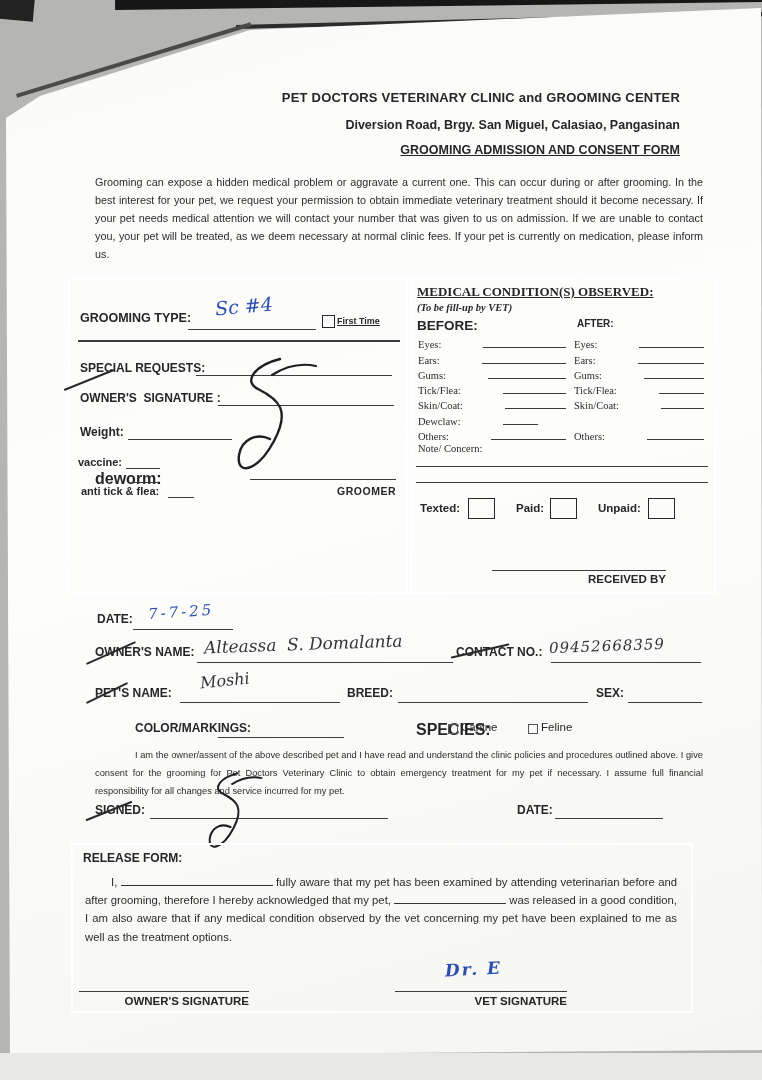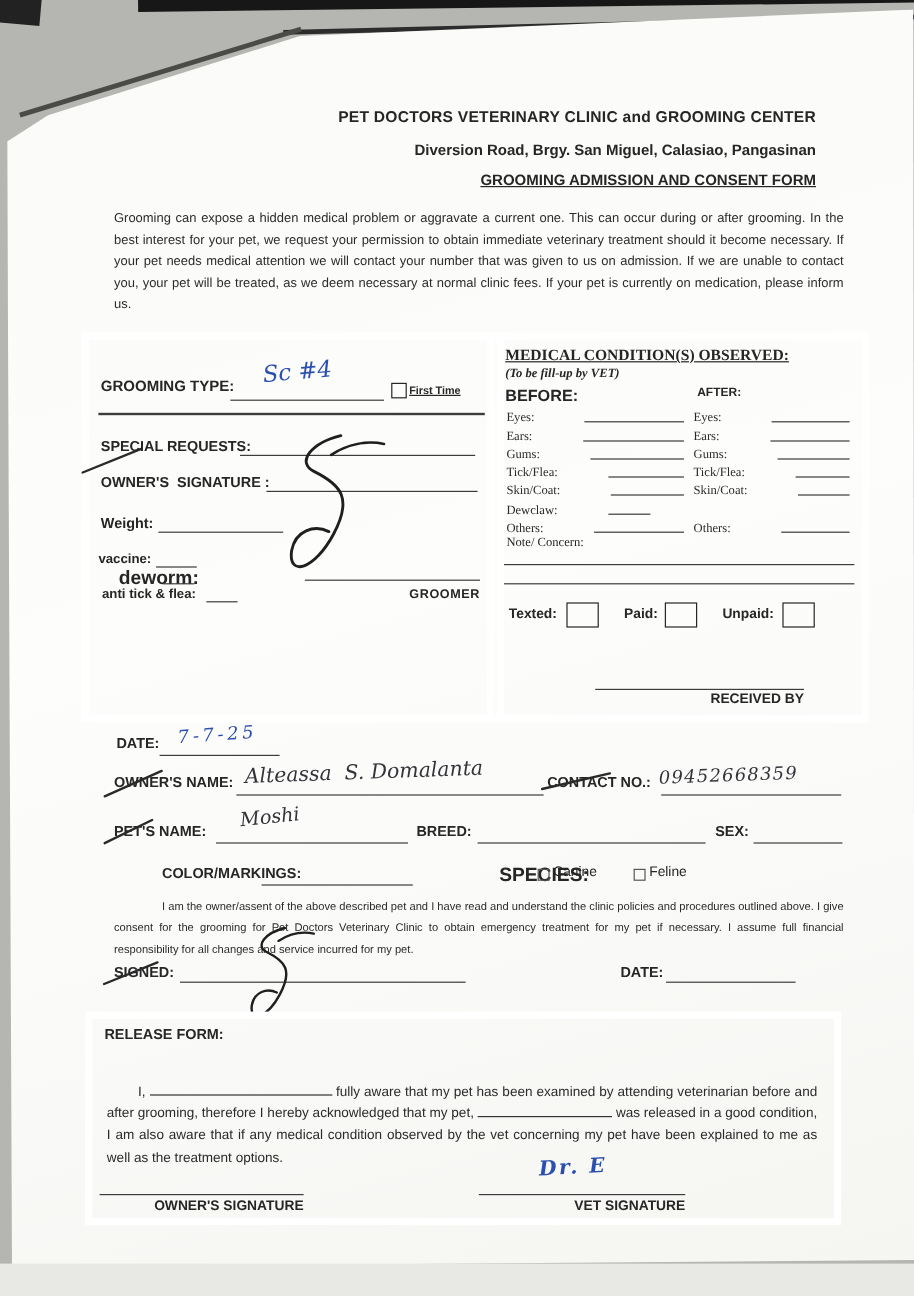--- a/index.html
+++ b/index.html
@@ -11,21 +11,21 @@
          clip-path:polygon(6px 118px,40px 96px,250px 30px,761px 8px,762px 1050px,10px 1056px);}
   .hr{position:absolute;background:#3c3c3c;height:1px;}
   .slash{position:absolute;background:#2a2a2a;height:2px;border-radius:2px;}
   .b{font-weight:bold;}
   .serif{font-family:"Liberation Serif",serif;}
   .hand{font-family:"DejaVu Serif",serif;font-style:italic;white-space:nowrap;}
   .blue{color:#2b4fae;}
   .ink{color:#33343a;}
   .cb{position:absolute;border:1.5px solid #262626;background:transparent;}
   .cbs{position:absolute;border:1px solid #555;background:transparent;width:8px;height:8px;}
-  .box{position:absolute;border:6px solid #ffffff;}
+  .box{position:absolute;border:2px solid #ffffff;}
   .mcol .mrow{display:flex;align-items:flex-end;height:15.3px;gap:39px;}
   .mcol .mlbl{font-family:"Liberation Serif",serif;font-size:10.5px;color:#2a2a2a;white-space:nowrap;}
   .mcol .mfill{flex:1;border-bottom:1px solid #3b3b3b;margin:0 2px 2px 3px;}
   .para{text-align:justify;color:#2b2b2b;}
   .blank{display:inline-block;border-bottom:1.1px solid #333;height:11px;vertical-align:baseline;}
   .ctr{text-align:right;}
   svg{display:block;}
 </style>
 </head>
 <body>
@@ -198,21 +198,21 @@
   <div class="hr" style="left:150px;top:818px;width:238px;"></div>
   <svg class="abs" style="left:196px;top:768px;" width="72" height="94" viewBox="0 0 100 140">
     <path d="M58,8 C34,14 20,30 36,38 C58,49 68,60 52,90 C36,120 14,126 17,104 C20,87 36,82 48,88" fill="none" stroke="#1f1f1f" stroke-width="3" stroke-linecap="round"></path>
     <path d="M50,24 C64,15 80,12 94,15" fill="none" stroke="#1f1f1f" stroke-width="2.8" stroke-linecap="round"></path>
   </svg>
   <span class="abs b" style="left:517px;top:803px;font-size:12px;">DATE:</span>
   <div class="hr" style="left:555px;top:818px;width:108px;"></div>
 
   <div class="box" style="left:71px;top:843px;width:618px;height:166px;">
     <span class="abs b" style="left:10px;top:6px;font-size:12px;">RELEASE FORM:</span>
-    <div class="abs para" style="left:12px;top:28px;width:592px;font-size:11.3px;line-height:18.2px;text-indent:26px;margin-top:24px;">
+    <div class="abs para" style="left:12px;top:28px;width:592px;font-size:11.3px;line-height:18.2px;text-indent:26px;">
       <span>I,</span>
       <span class="blank" style="width:152px;"></span>
       <span>fully aware that my pet has been examined by attending veterinarian before and after grooming, therefore I hereby acknowledged that my pet,</span>
       <span class="blank" style="width:112px;"></span>
       <span>was released in a good condition, I am also aware that if any medical condition observed by the vet concerning my pet have been explained to me as well as the treatment options.</span>
     </div>
     <div class="hr" style="left:6px;top:146px;width:170px;"></div>
     <div class="abs b ctr" style="left:6px;top:150px;width:170px;font-size:11.5px;">OWNER'S SIGNATURE</div>
     <span class="abs hand blue" style="left:372px;top:114px;font-size:17px;font-weight:bold;letter-spacing:2px;transform:rotate(-3deg);">Dr. E</span>
     <div class="hr" style="left:322px;top:146px;width:172px;"></div>

